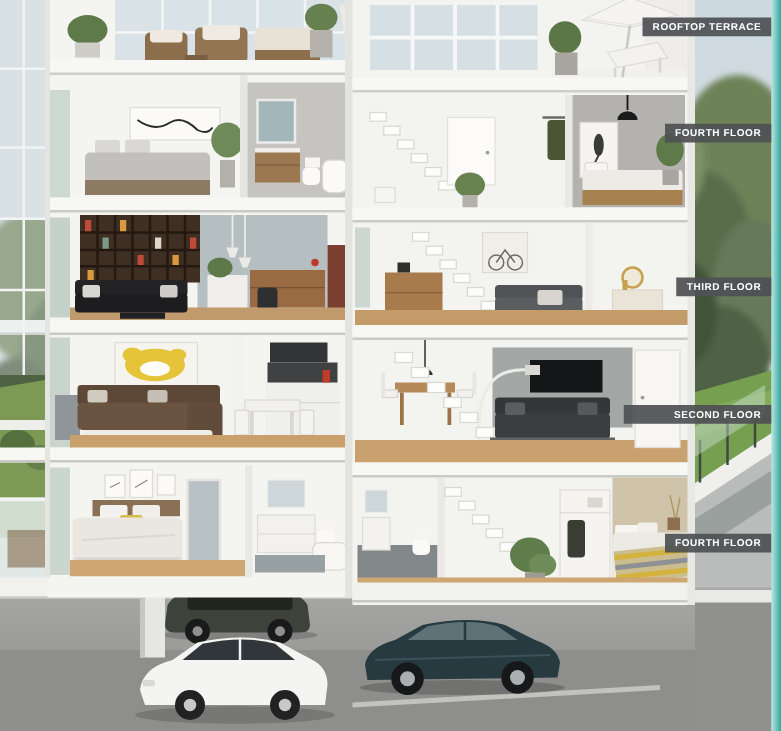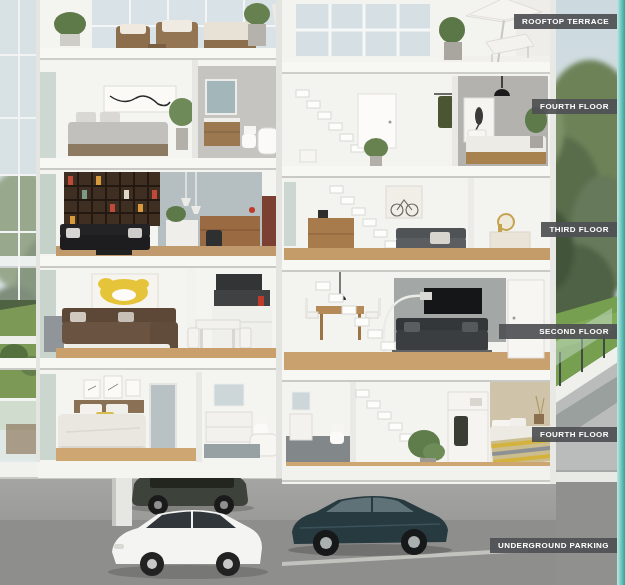--- a/index.html
+++ b/index.html
@@ -499,15 +499,14 @@
   </g>
 </svg>
 
 <div class="teal-stripe" style="background: linear-gradient(90deg, rgb(191, 231, 226), rgb(42, 166, 156));"></div>
 
 <div class="floor-badge" style="top: 14px; background: rgba(79, 81, 84, 0.93); color: rgb(255, 255, 255);">ROOFTOP TERRACE</div>
 <div class="floor-badge" style="top: 99px; background: rgba(79, 81, 84, 0.93); color: rgb(255, 255, 255);">FOURTH FLOOR</div>
 <div class="floor-badge" style="top: 222px; background: rgba(79, 81, 84, 0.93); color: rgb(255, 255, 255);">THIRD FLOOR</div>
 <div class="floor-badge" style="top: 324px; background: rgba(79, 81, 84, 0.93); color: rgb(255, 255, 255); padding-left: 40px;">SECOND FLOOR</div>
 <div class="floor-badge" style="top: 427px; background: rgba(79, 81, 84, 0.93); color: rgb(255, 255, 255);">FOURTH FLOOR</div>
-<div class="floor-badge" style="top: 538px; background: rgba(79, 81, 84, 0.93); color: rgb(255, 255, 255);">UNDERGROUND PARKING</div>
 
 </div>
 
 </body></html>

